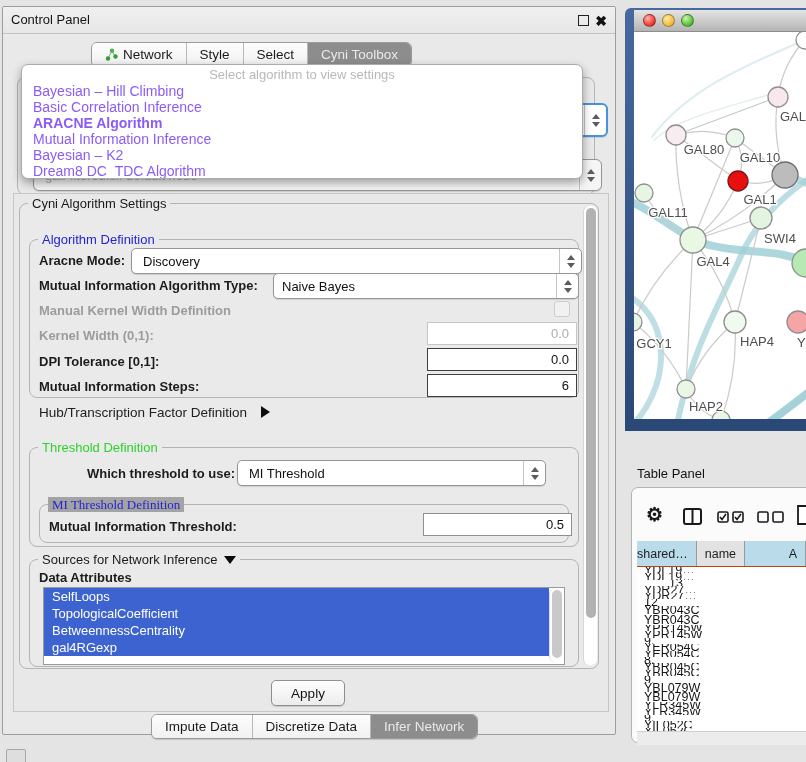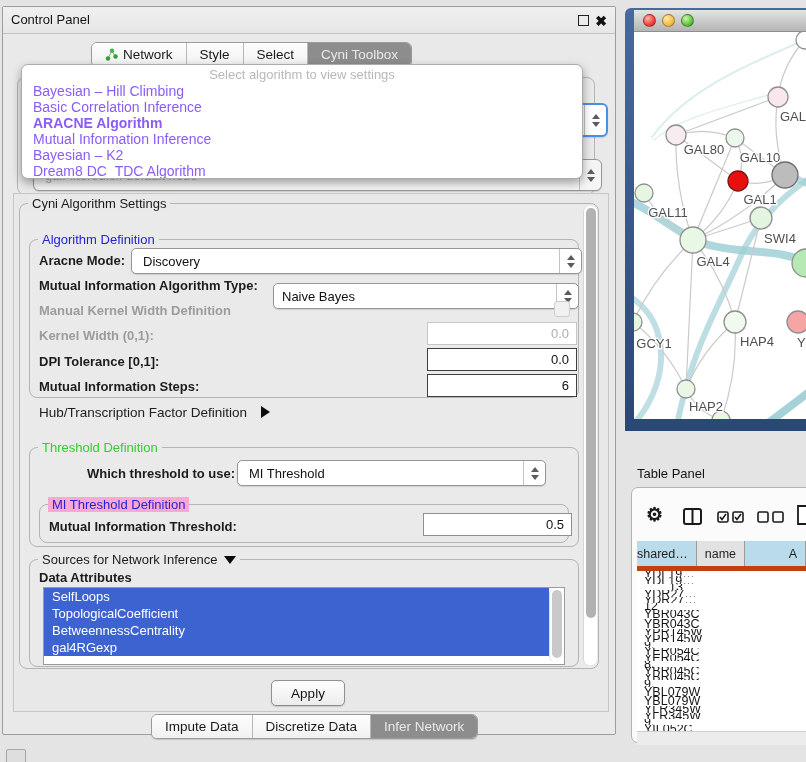--- a/index.html
+++ b/index.html
@@ -66,21 +66,21 @@
   .tl.red{background:radial-gradient(circle at 35% 30%,#ffb3ae,#ee3b30 65%,#c02420);}
   .tl.yel{background:radial-gradient(circle at 35% 30%,#ffeaa6,#f2bb3d 65%,#d3991f);}
   .tl.grn{background:radial-gradient(circle at 35% 30%,#d0f2ae,#57c136 65%,#399b1d);}
   #netcanvas{left:634px;top:32px;width:172px;height:387px;background:#fff;}
   
   #tp-title{left:637px;top:466px;font-size:13px;color:#141414;}
   #tp-card{left:631px;top:487px;width:220px;height:254px;background:#fbfbfb;
     border:1px solid #b3b3b3;border-radius:7px;}
   .ticon{position:absolute;top:506px;color:#1a1a1a;}
   #tablewrap{left:637px;top:541px;width:169px;height:190px;overflow:hidden;background:#fff;}
-  .thead{display:flex;height:25px;border-bottom:5px solid #c2410c;}
+  .thead{display:flex;height:25px;border-bottom:1px solid #c2410c;}
   .th{box-sizing:border-box;border-right:1px solid #9a9a9a;font-size:12.5px;color:#1f1f1f;
     display:flex;align-items:center;justify-content:flex-end;padding-right:8px;}
   .trow{display:flex;height:19.3px;background:#fff;flex-direction:column;}
   .td{box-sizing:border-box;font-size:12.5px;color:#151515;display:flex;align-items:center;
     padding-left:7px;white-space:nowrap;overflow:hidden;}
   #hscroll{left:637px;top:731px;width:169px;height:13px;background:#ececec;border-top:1px solid #cfcfcf;}
   .minisq{left:6px;top:749px;width:18px;height:13px;background:#dedede;border:1px solid #a6a6a6;border-radius:2px;}
 </style>
 </head>
 <body>
@@ -158,21 +158,21 @@
     </div>
     <span class="abs lbl" style="left:36px;top:246px;">Aracne Mode:</span>
     <div class="abs combo" style="left:128px;top:241px;width:438px;height:24px;">
       <span>Discovery</span>
       <span class="spin">
           <span class="tri-up"></span>
           <span class="tri-dn"></span>
         </span>
     </div>
     <span class="abs lbl" style="left:36px;top:271px;">Mutual Information Algorithm Type:</span>
-    <div class="abs combo" style="left:270px;top:276px;width:296px;height:24px;padding-left:8px;">
+    <div class="abs combo" style="left:270px;top:266px;width:296px;height:24px;padding-left:8px;">
       <span>Naive Bayes</span>
       <span class="spin">
           <span class="tri-up"></span>
           <span class="tri-dn"></span>
         </span>
     </div>
     <span class="abs lbl dis" style="left:36px;top:296px;">Manual Kernel Width Definition</span>
     <span class="abs checkbox" style="left:551px;top:294px;"></span>
     <span class="abs lbl dis" style="left:36px;top:321px;">Kernel Width (0,1):</span>
     <div class="abs field dis" style="left:424px;top:315px;width:141px;height:21px;">0.0</div>
@@ -191,21 +191,21 @@
     </div>
     <span class="abs lbl" style="left:84px;top:459px;">Which threshold to use:</span>
     <div class="abs combo" style="left:234px;top:453px;width:296px;height:24px;">
       <span>MI Threshold</span>
       <span class="spin">
           <span class="tri-up"></span>
           <span class="tri-dn"></span>
         </span>
     </div>
     <div class="abs fieldset" style="left:36px;top:497px;width:528px;height:37px;">
-      <span class="legend blue" style="background:#f9a8d4;">MI Threshold Definition</span>
+      <span class="legend blue" style="background:#a3a3a3;font-family:Liberation Serif, serif;">MI Threshold Definition</span>
     </div>
     <span class="abs lbl" style="left:46px;top:512px;">Mutual Information Threshold:</span>
     <div class="abs field" style="left:420px;top:506px;width:140px;height:21px;border-color:#8f8f8f;">0.5</div>
 
     <div class="abs fieldset" style="left:26px;top:552px;width:548px;height:106px;">
       <span class="legend" style="background:#eaeaea;">
         <span>Sources for Network Inference</span>
         <span class="tri-down-b"></span>
       </span>
     </div>

